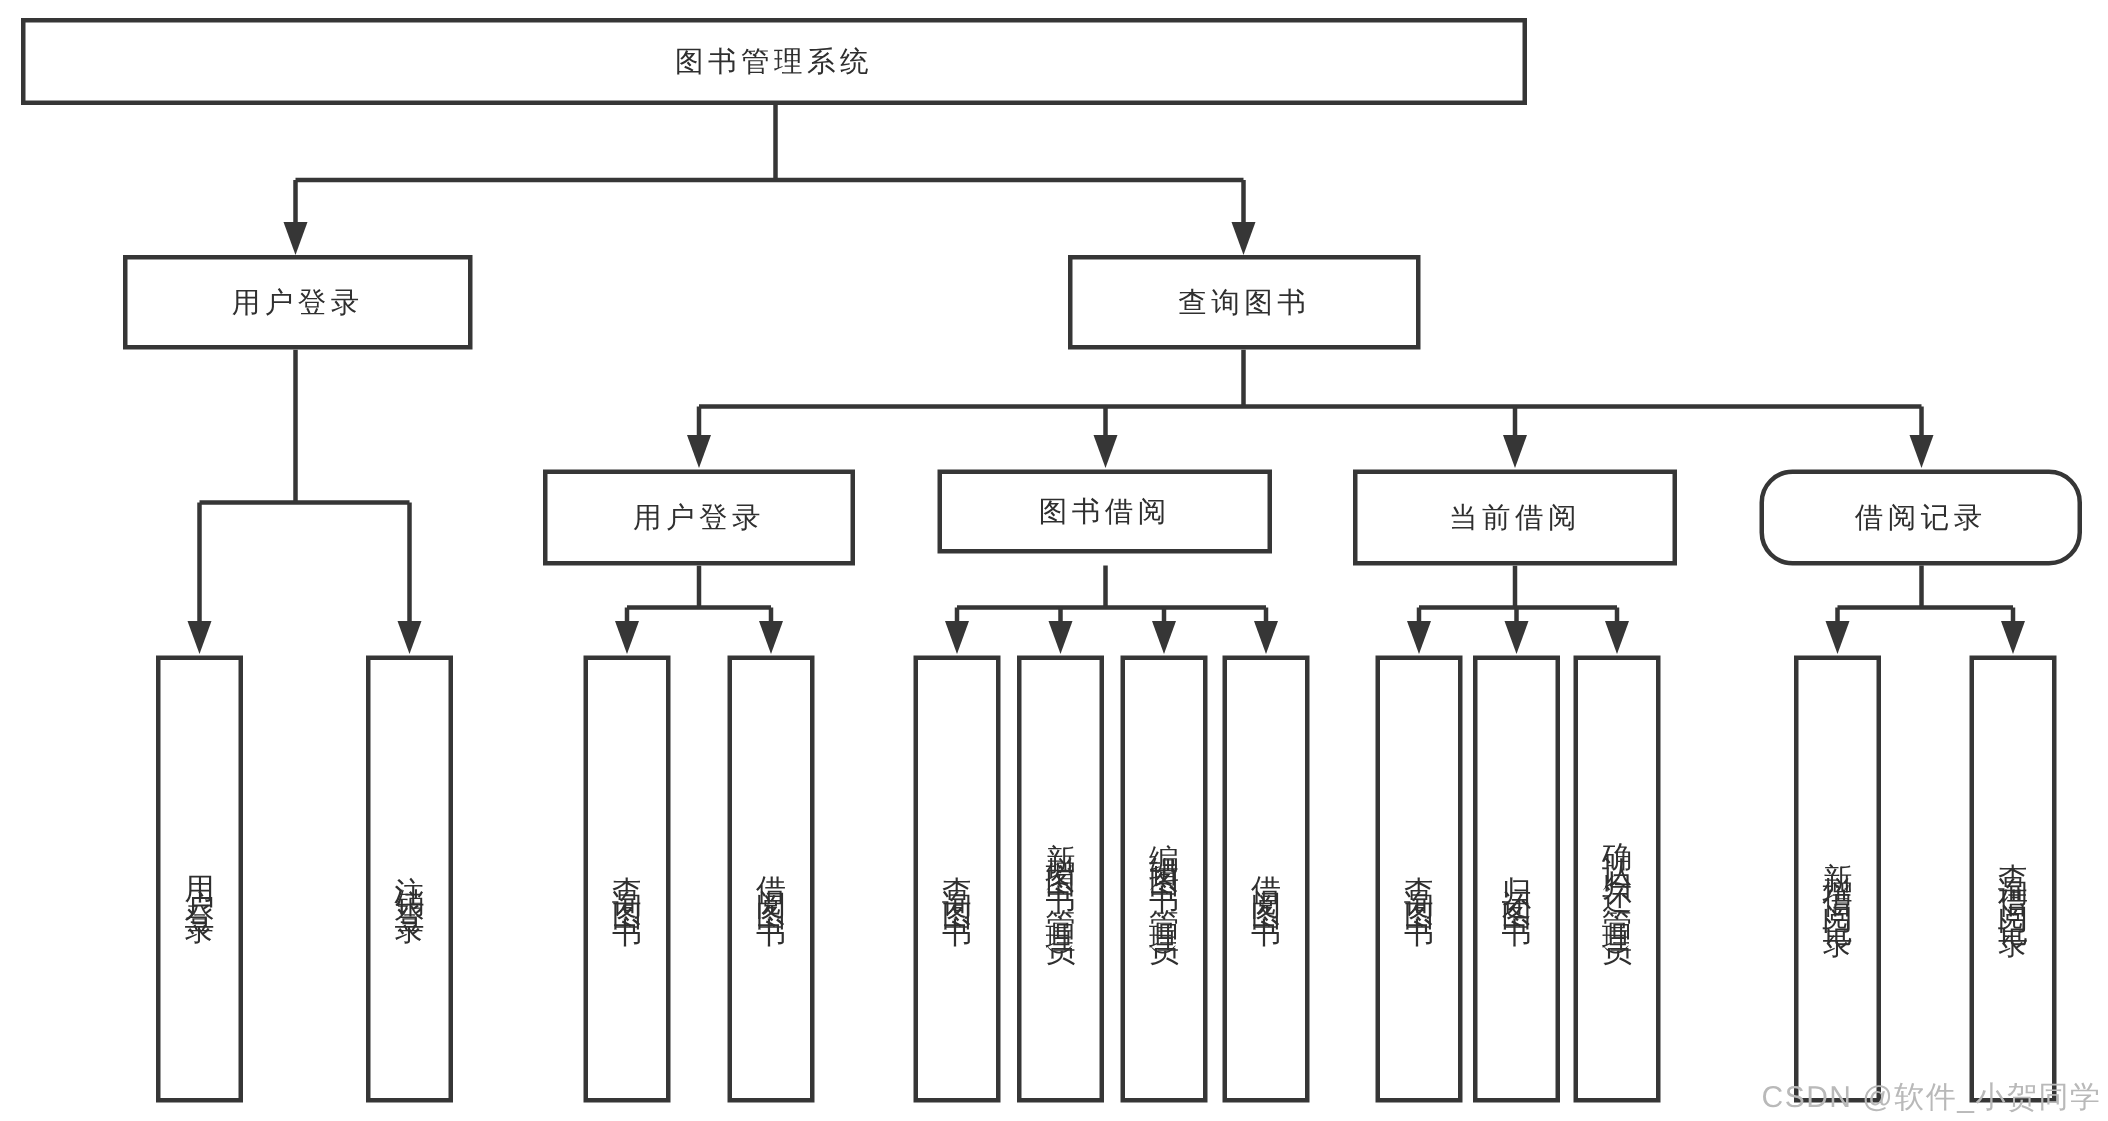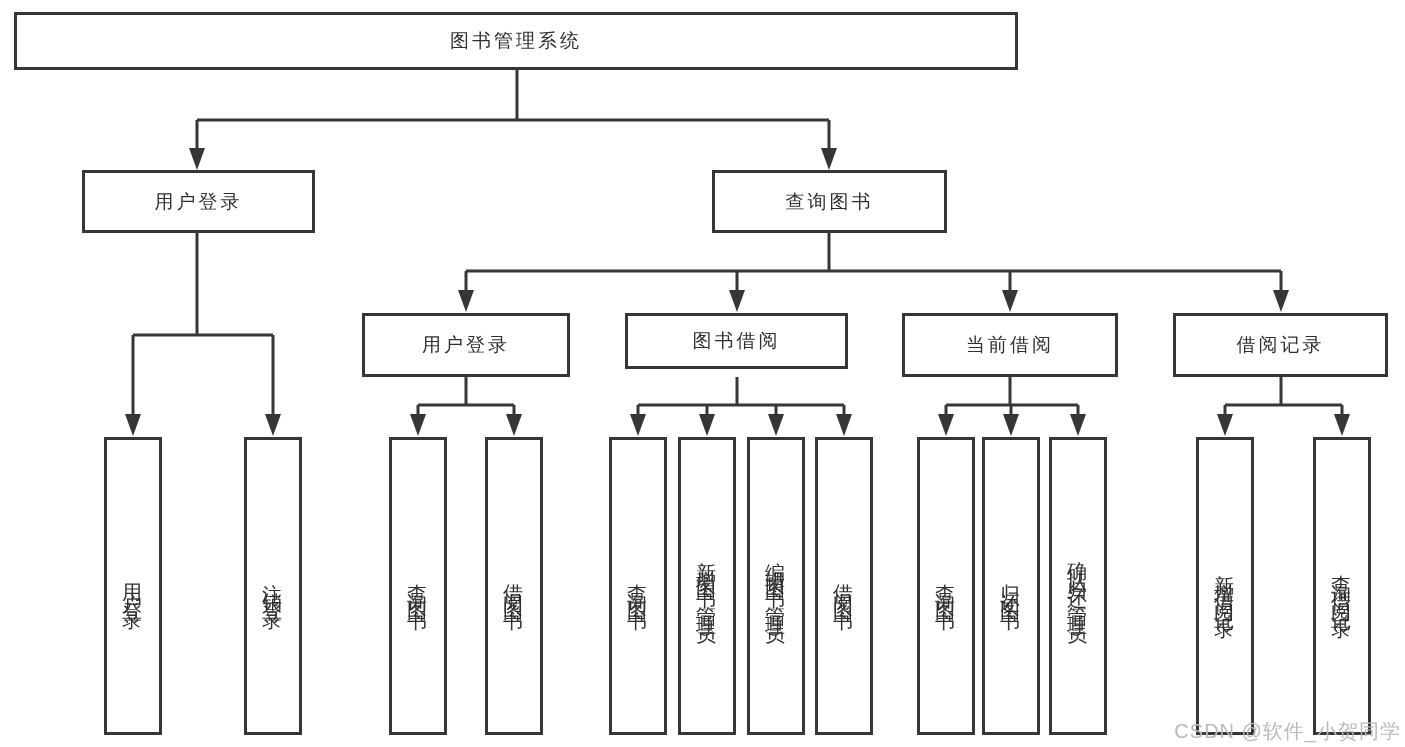--- a/index.html
+++ b/index.html
@@ -138,21 +138,21 @@
 
   <div class="box" style="left: 362px; top: 313px; width: 208px; height: 64px; border-color: rgb(54, 54, 54); color: rgb(47, 47, 47);">
     <span>用户登录</span>
   </div>
   <div class="box" style="left: 625px; top: 313px; width: 223px; height: 56px; border-color: rgb(54, 54, 54); color: rgb(47, 47, 47);">
     <span>图书借阅</span>
   </div>
   <div class="box" style="left: 902px; top: 313px; width: 216px; height: 64px; border-color: rgb(54, 54, 54); color: rgb(47, 47, 47);">
     <span>当前借阅</span>
   </div>
-  <div class="box" style="left: 1173px; top: 313px; width: 215px; height: 64px; border-color: rgb(54, 54, 54); color: rgb(47, 47, 47);">
+  <div class="box" style="left: 1173px; top: 313px; width: 215px; height: 64px; border-color: rgb(54, 54, 54); color: rgb(47, 47, 47); border-radius: 22px;">
     <span>借阅记录</span>
   </div>
 
   <div class="box leaf" style="left: 104px; border-color: rgb(54, 54, 54); color: rgb(47, 47, 47);">
     <span>用户登录</span>
   </div>
   <div class="box leaf" style="left: 244px; border-color: rgb(54, 54, 54); color: rgb(47, 47, 47);">
     <span>注销登录</span>
   </div>
 

